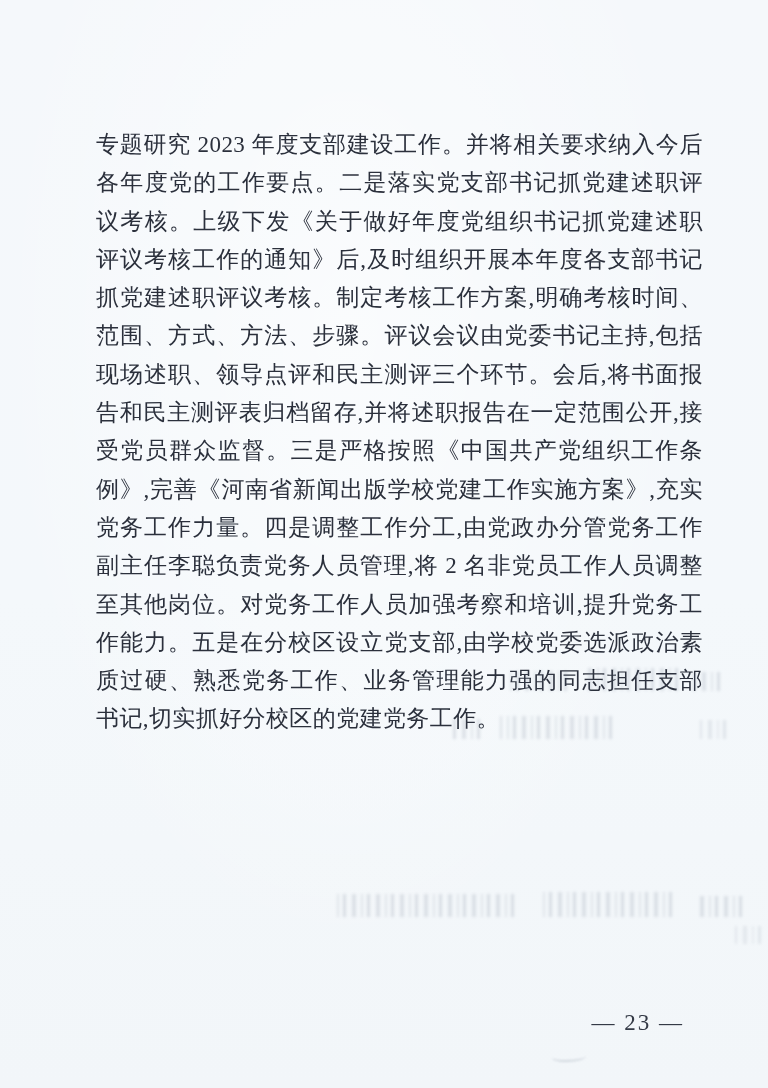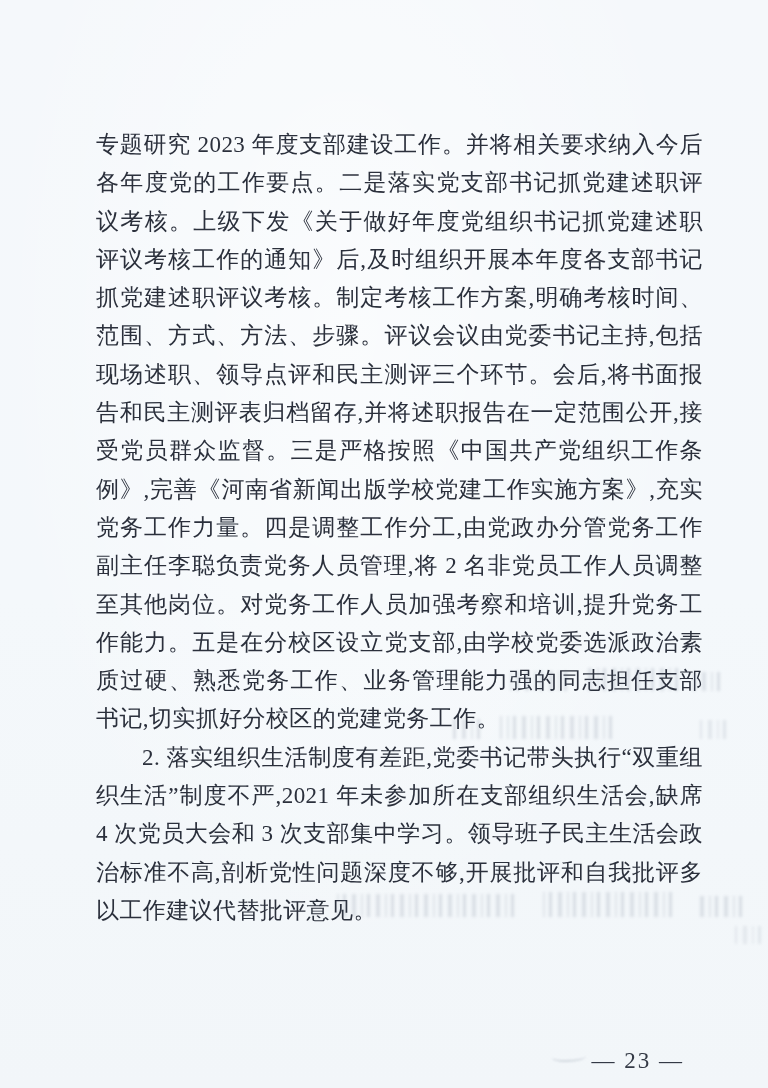--- a/index.html
+++ b/index.html
@@ -33,21 +33,21 @@
   .para { margin: 0; }
   .para.indent { text-indent: 2em; }
   .bold-label {
     font-family: "Liberation Sans", "DejaVu Sans", sans-serif;
     font-weight: 700;
     color: #242936;
     margin-right: 0.35em;
   }
   .page-number {
     position: absolute;
-    top: 1048px;
+    top: 1010px;
     right: 84px;
     font-size: 23px;
     letter-spacing: 2px;
     color: #343a46;
     white-space: nowrap;
   }
   
   .smudge {
     position: absolute;
     transform: scaleX(-1);
@@ -84,21 +84,20 @@
 </style>
 </head>
 <body>
 
 <div class="page">
 
   <div class="content">
     <p class="para">专题研究 2023 年度支部建设工作。并将相关要求纳入今后各年度党的工作要点。二是落实党支部书记抓党建述职评议考核。上级下发《关于做好年度党组织书记抓党建述职评议考核工作的通知》后,及时组织开展本年度各支部书记抓党建述职评议考核。制定考核工作方案,明确考核时间、范围、方式、方法、步骤。评议会议由党委书记主持,包括现场述职、领导点评和民主测评三个环节。会后,将书面报告和民主测评表归档留存,并将述职报告在一定范围公开,接受党员群众监督。三是严格按照《中国共产党组织工作条例》,完善《河南省新闻出版学校党建工作实施方案》,充实党务工作力量。四是调整工作分工,由党政办分管党务工作副主任李聪负责党务人员管理,将 2 名非党员工作人员调整至其他岗位。对党务工作人员加强考察和培训,提升党务工作能力。五是在分校区设立党支部,由学校党委选派政治素质过硬、熟悉党务工作、业务管理能力强的同志担任支部书记,切实抓好分校区的党建党务工作。</p>
 
 
-    <p class="para indent">2. 落实组织生活制度有差距,党委书记带头执行“双重组织生活”制度不严,2021 年未参加所在支部组织生活会,缺席 4 次党员大会和 3 次支部集中学习。领导班子民主生活会政治标准不高,剖析党性问题深度不够,开展批评和自我批评多以工作建议代替批评意见。</p>
   </div>
 
   <div class="smudge sA1"></div>
   <div class="smudge sA2"></div>
   <div class="smudge sA3"></div>
   <div class="smudge sB1"></div>
   <div class="smudge sB2"></div>
   <div class="smudge sB3"></div>
   <div class="smudge sC1"></div>
   <div class="smudge sC2"></div>

